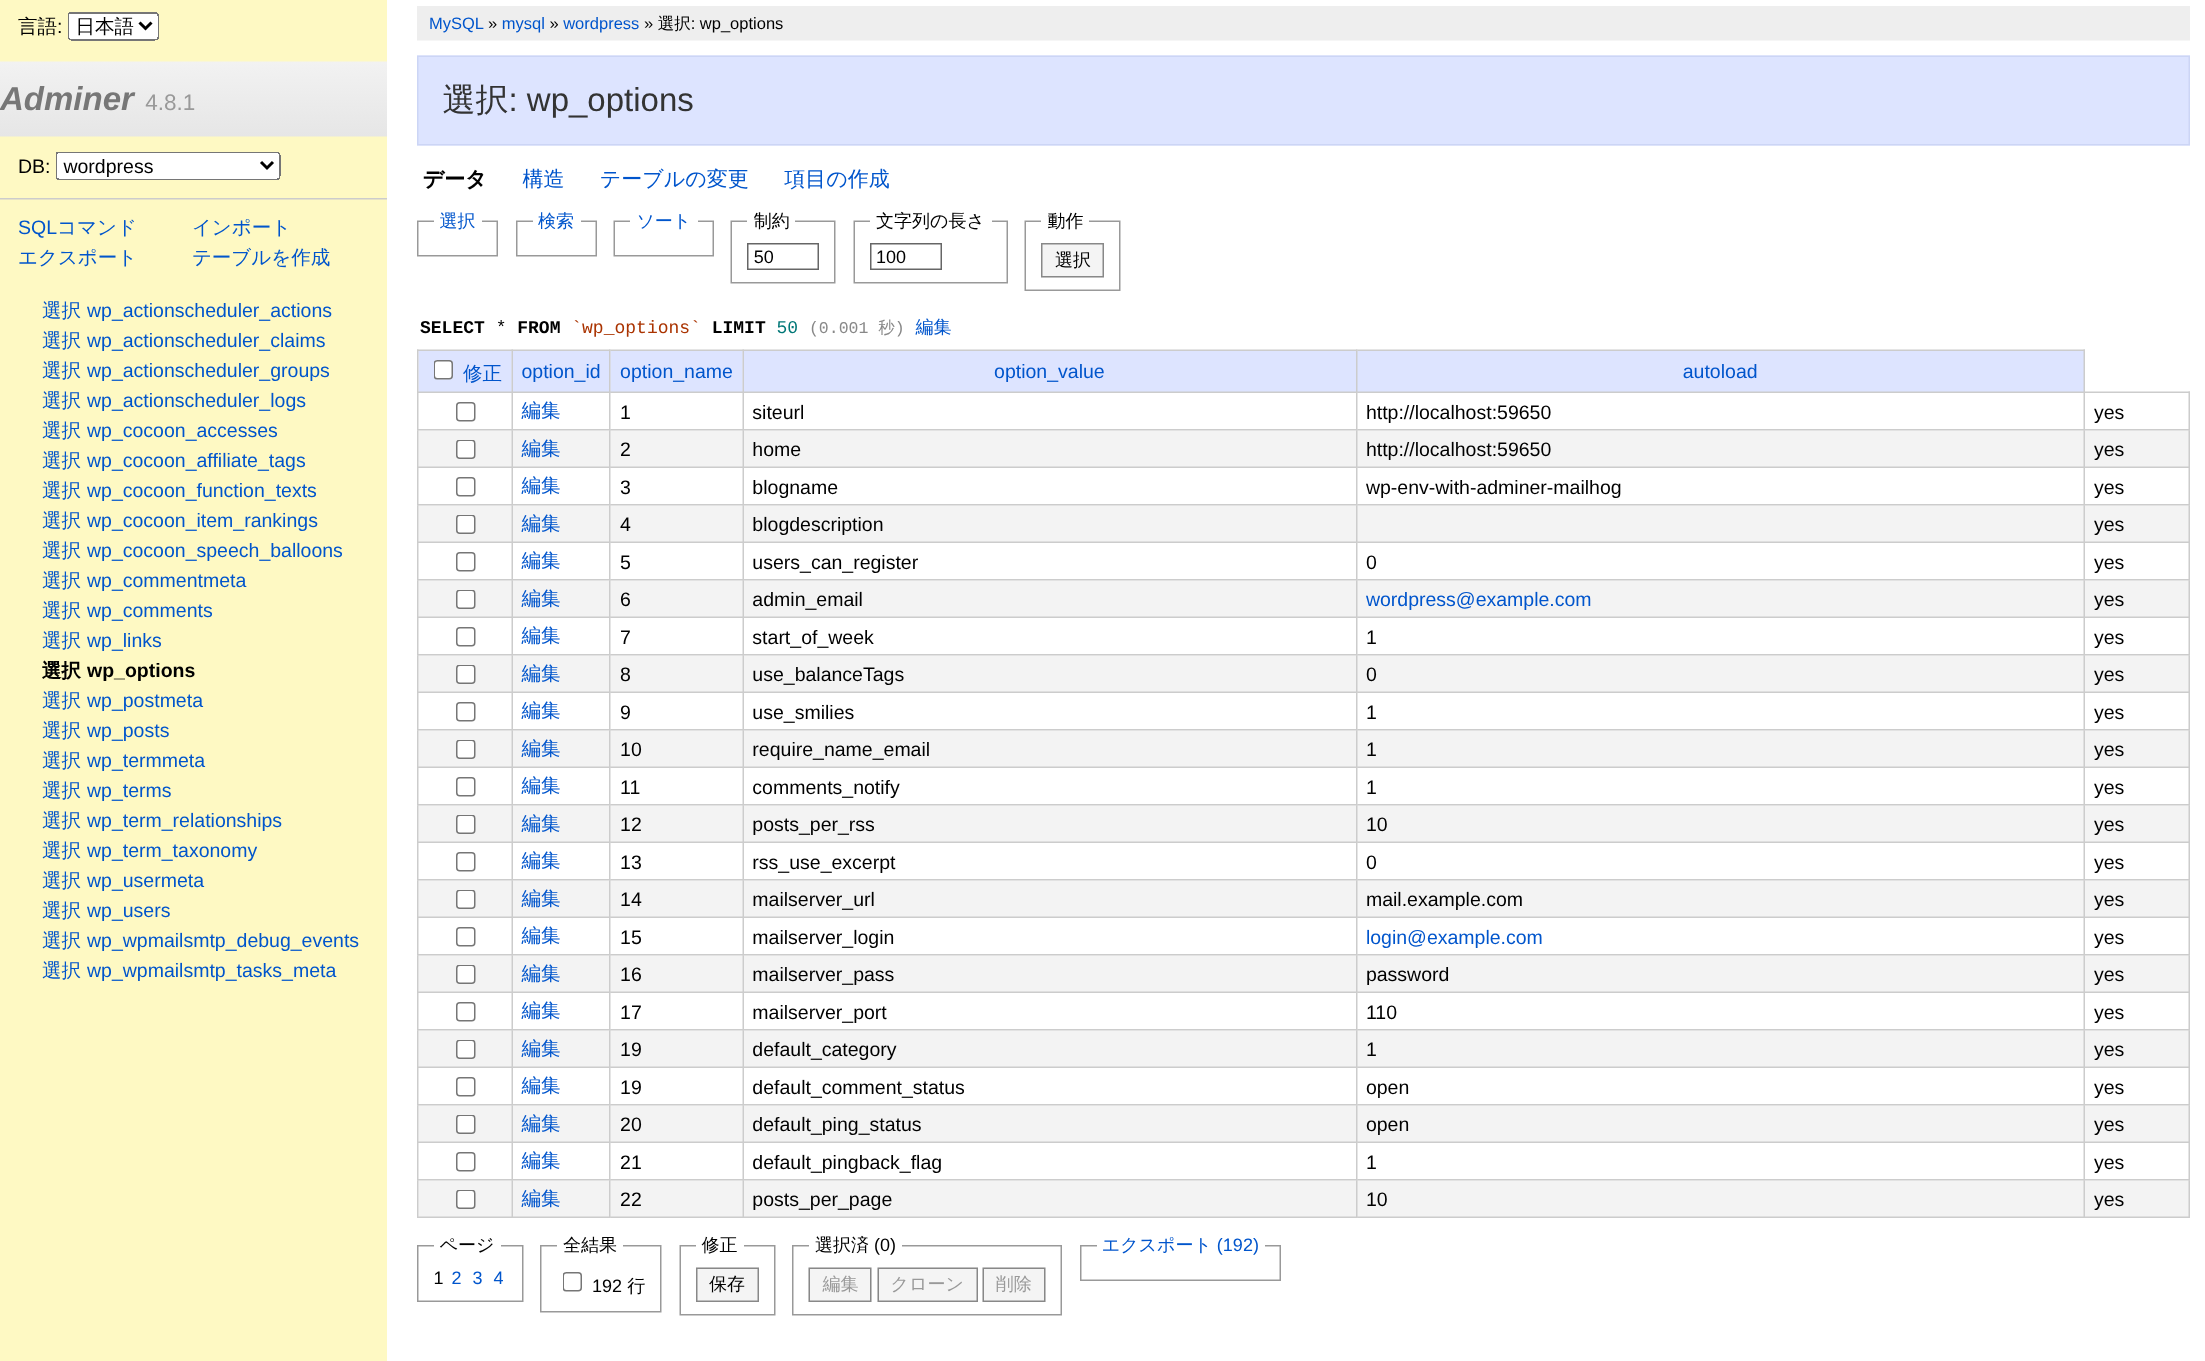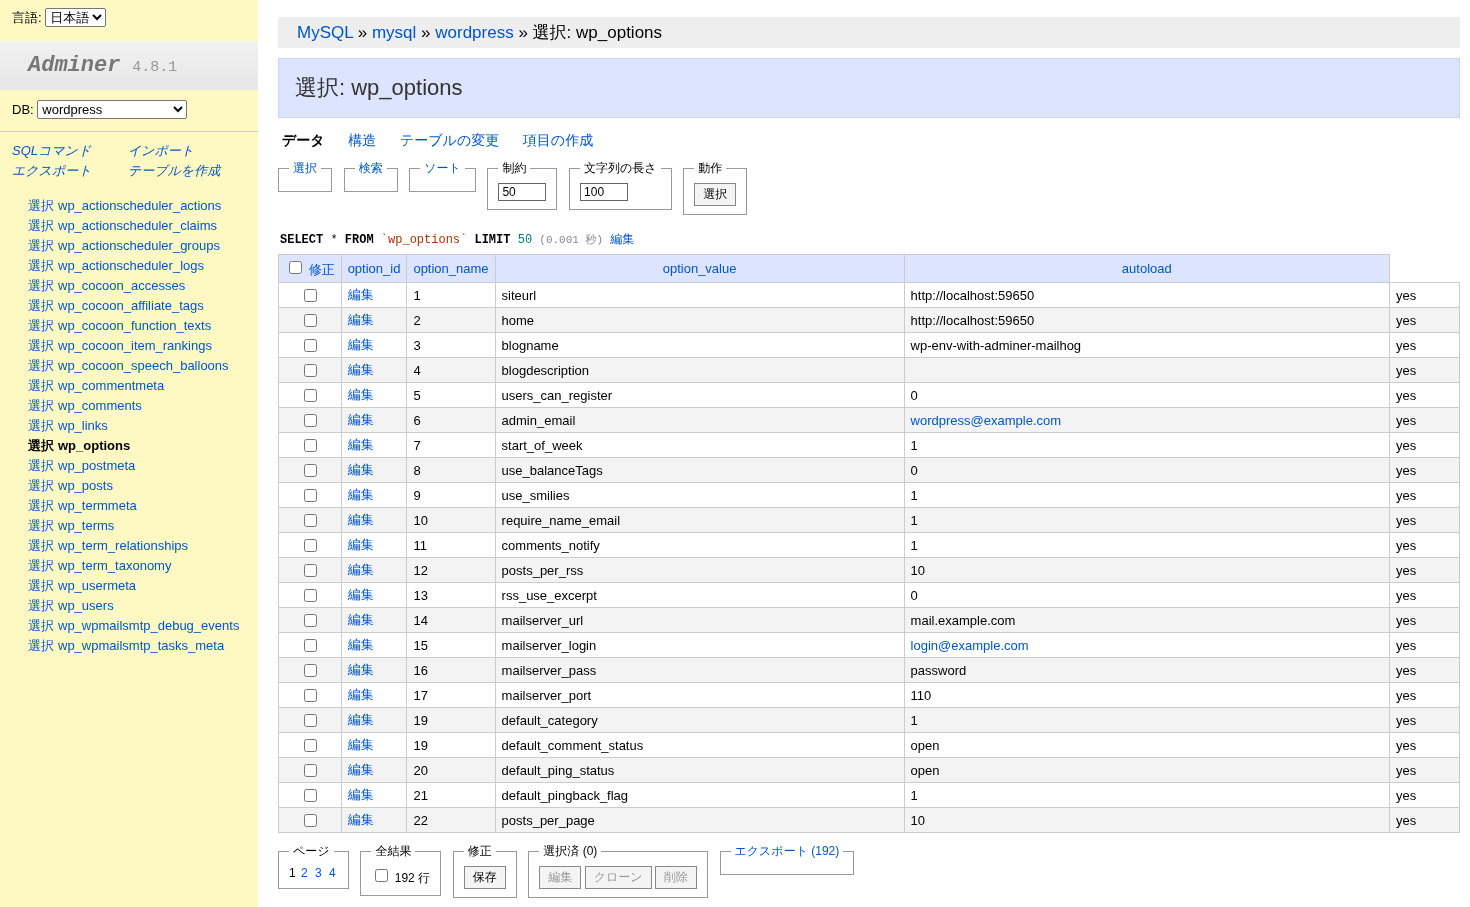--- a/index.html
+++ b/index.html
@@ -7,39 +7,39 @@
 a { color: #0055cc; text-decoration: none; }
 
 #menu {
   position: fixed; top: 0; left: 0; width: 258px; height: 100%;
   overflow-x: auto; overflow-y: hidden; background: #fef9c3;
 }
 #menu-lang { padding: 8px 12px; font-size: 13px; }
 #menu-lang select { font-size: 13px; }
 #menu-logo {
   background: linear-gradient(#f2f2f2, #e6e6e6);
-  padding: 12px 28px; margin-top: 6px;
-  font-family: Liberation Mono, monospace;
+  padding: 12px 0; margin-top: 6px;
+  font-family: Liberation Sans, sans-serif;
   color: #777; font-style: italic;
 }
 #menu-logo .name { font-size: 22px; font-weight: bold; }
 #menu-logo .ver { font-size: 15px; font-style: normal; color: #999; margin-left: 4px; }
 #menu .db-row { border-bottom: 1px solid #ccc; padding: 10px 12px 12px; }
 #menu .db-row select { font-size: 13px; width: 150px; }
 #menu .links-grid { padding: 10px 12px 8px; }
-#menu .links-grid a { display: inline-block; width: 48%; margin-bottom: 2px; font-style: italic; }
+#menu .links-grid a { display: inline-block; width: 48%; margin-bottom: 2px; }
 #tables { padding: 6px 12px 6px 28px; white-space: nowrap; }
 #tables div { padding: 1px 0; }
 #tables a.sel { margin-right: 4px; }
 #tables a.bold { font-weight: bold; color: #000; }
 #menu .scrollbar { height: 10px; overflow-x: scroll; margin-top: 4px; }
 #menu .scrollbar-inner { width: 300px; height: 1px; }
 
 #content { margin-left: 278px; padding: 0 10px 20px 0; }
-#breadcrumb { background: #eee; padding: 4px 19px; margin: 17px 0 10px; font-size: 17px; }
+#breadcrumb { background: #eee; padding: 4px 8px; margin: 4px 0 10px; font-size: 11px; }
 #breadcrumb a { color: #0055cc; }
 h2 {
   background: #dde4ff; border: 1px solid #ccd5f5;
   font-size: 22px; font-weight: normal; color: #333;
   padding: 14px 16px; margin: 0 0 14px;
 }
 .tabs { padding: 0 4px 10px; }
 .tabs a { margin-right: 20px; font-size: 14px; }
 .tabs a.active { font-weight: bold; color: #000; }
 

